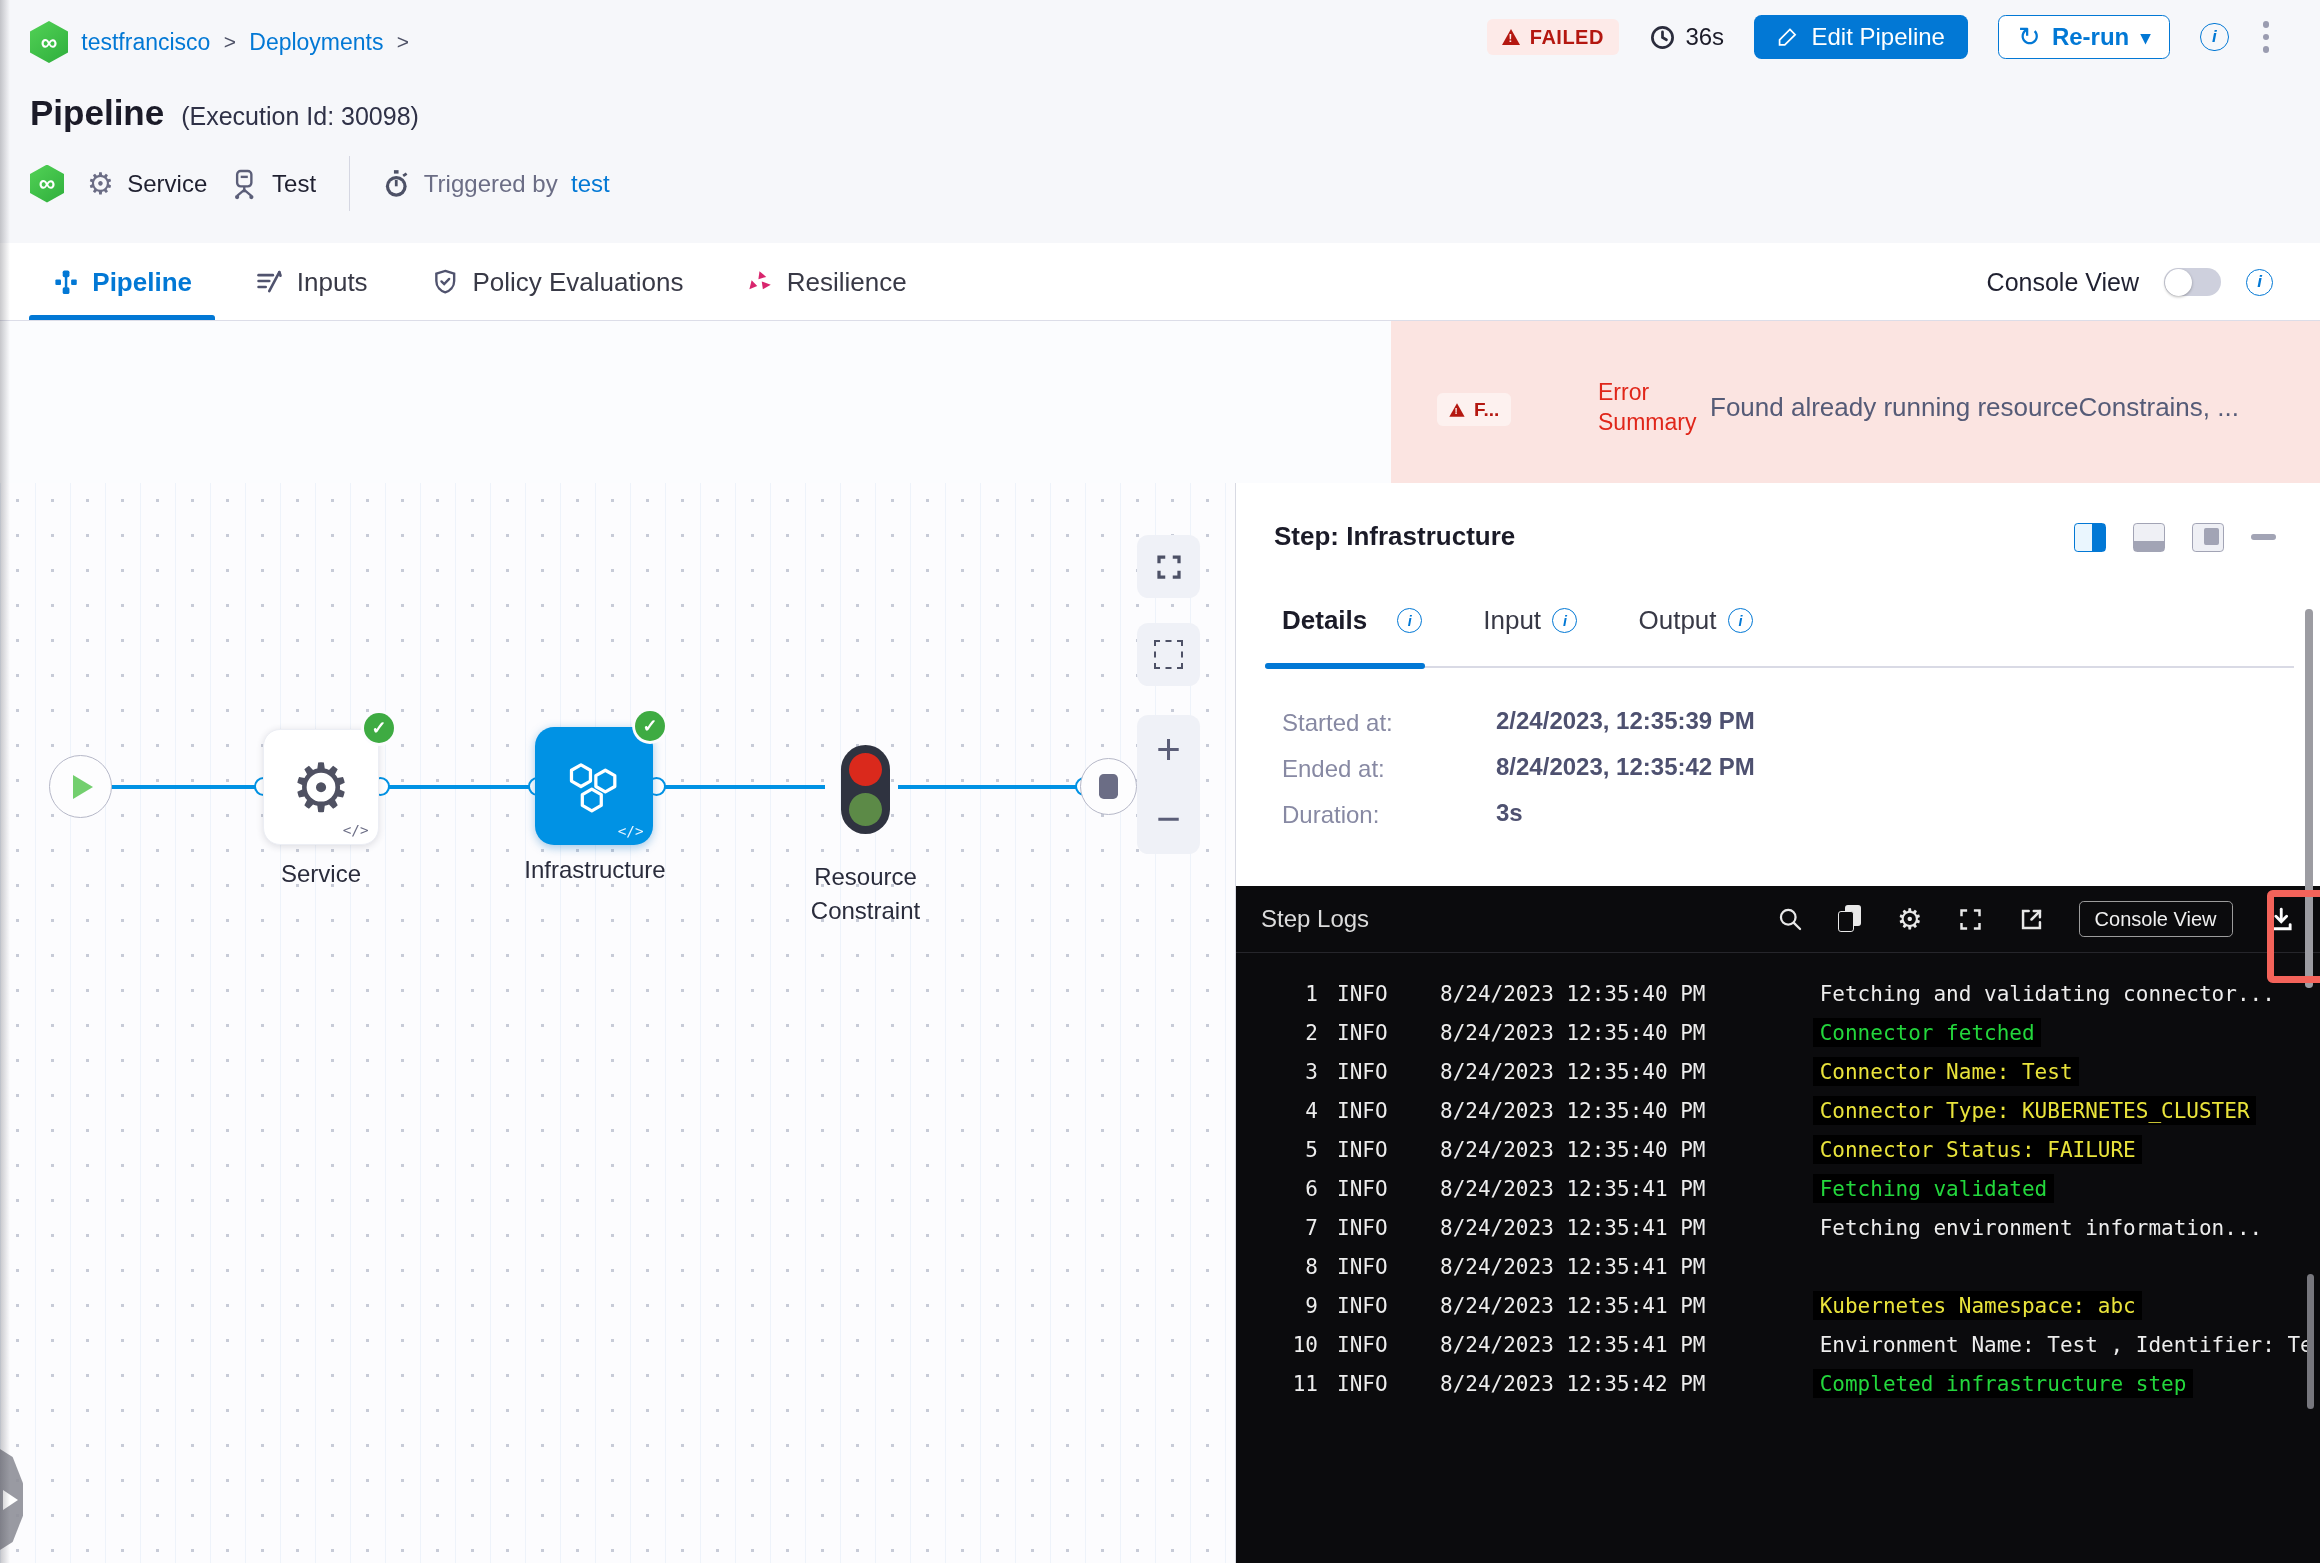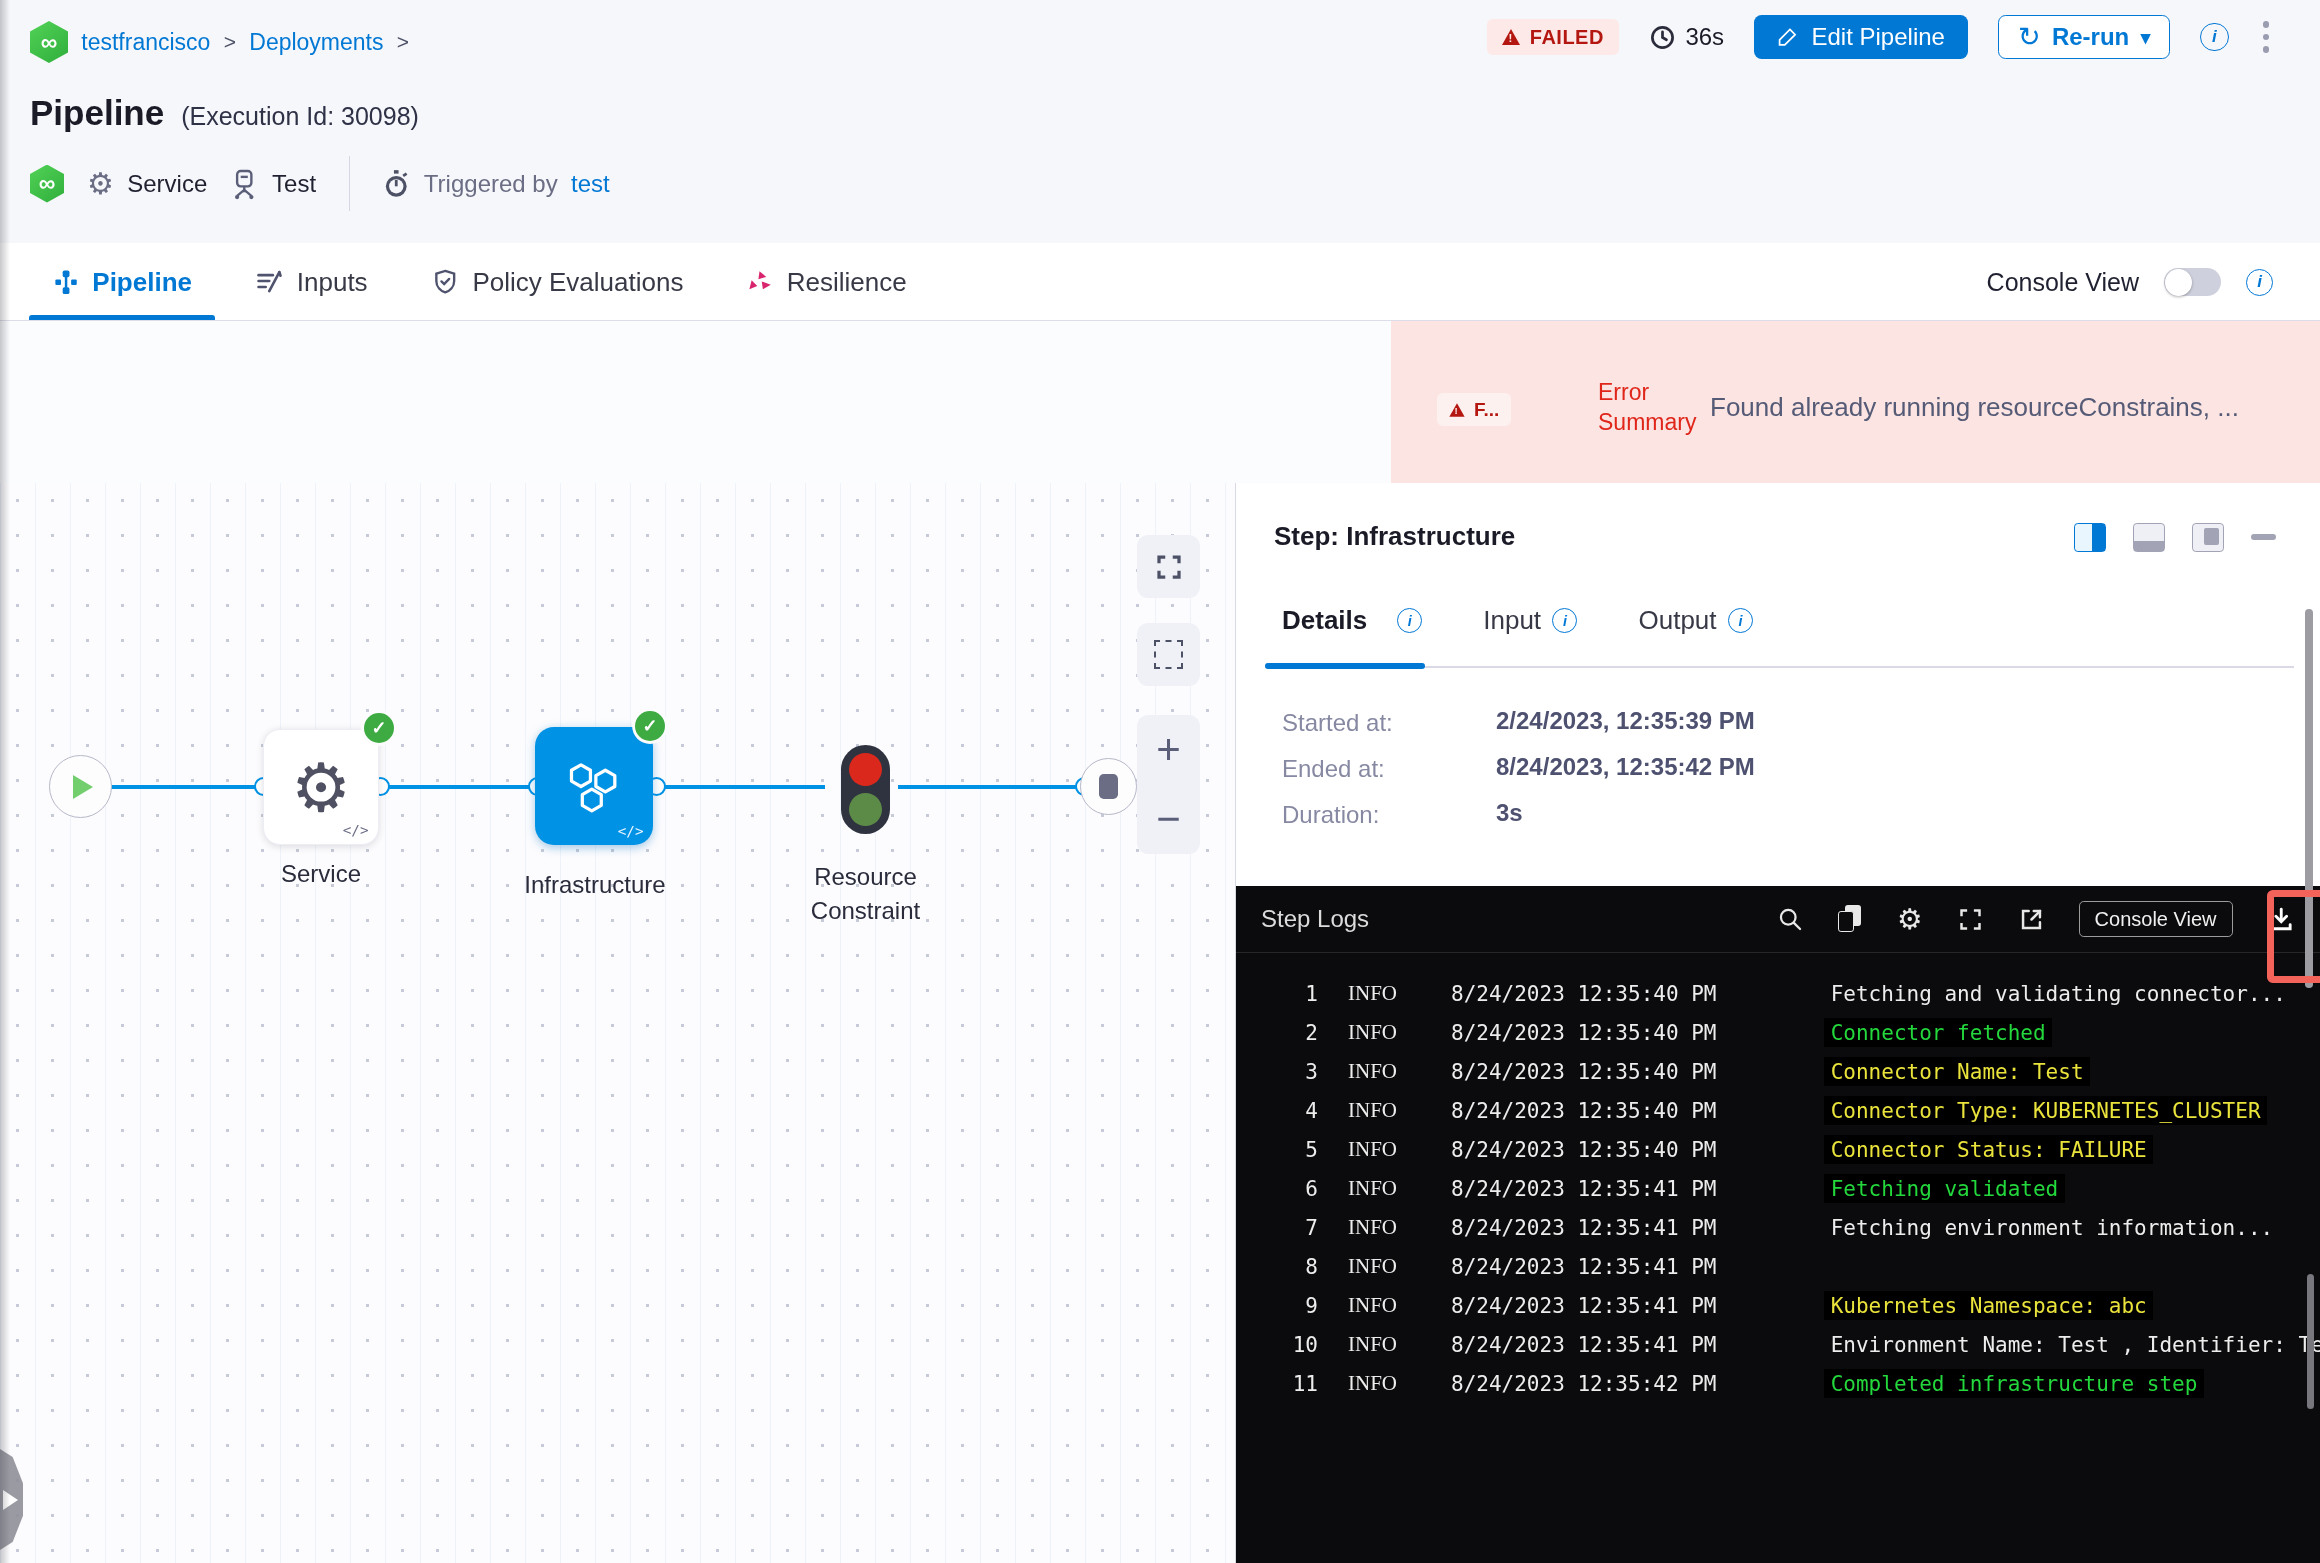--- a/index.html
+++ b/index.html
@@ -154,21 +154,21 @@
   .con-title { color:#dcdcdc; font-size:24px; }
   .con-icons { margin-left:auto; display:flex; align-items:center; gap:34px; }
   .con-icons .gear { color:#e8e8e8; font-size:28.5px; line-height:1; }
   .copy-ic { position:relative; width:25px; height:28.5px; }
   .copy-ic .b { position:absolute; left:6.7px; top:0; width:16px; height:21px; border-radius:2.9px; background:#e8e8e8; }
   .copy-ic .f { position:absolute; left:0; top:6.7px; width:16px; height:21px; border-radius:2.9px; background:#0b0b0d; border:1.9px solid #e8e8e8; }
   .btn-consoleview { border:1.9px solid #9c9c9c; border-radius:4.8px; color:#f0f0f0; font-size:20px; padding:5.7px 15px; }
   .log-lines { position:absolute; left:0; top:88px; width:1084px; }
   .log-row { display:flex; align-items:center; height:39px; font-family:"DejaVu Sans Mono", monospace; font-size:21px; white-space:pre; }
   .col-num { width:82px; text-align:right; color:#ededed; flex:none; }
-  .col-level { margin-left:30px; width:63px; color:#ededed; flex:none;font-family:Liberation Serif, serif; }
+  .col-level { margin-left:19px; width:63px; color:#ededed; flex:none; }
   .col-time { margin-left:40px; width:293px; color:#ededed; flex:none; }
   .col-msg { margin-left:80px; padding:2.9px 6.7px; }
   .lg-white { color:#ededed; }
   .lg-green { color:#23d73c; background:#000; }
   .lg-yellow { color:#e9e33b; background:#000; }
 
   
   .red-note { position:absolute; left:2267px; top:890px; width:63px; height:93px; border:7.6px solid #f4635a;
     border-radius:5.7px; z-index:40; }
   .scroll-thumb1 { position:absolute; left:2305px; top:609px; width:7.6px; height:379px; background:#9c9ca2; border-radius:3.8px; z-index:20; }
@@ -369,21 +369,21 @@
       <svg width="65" height="65" viewBox="0 0 48 48" fill="none" stroke="#fff" stroke-width="2.4" stroke-linejoin="round">
         <path d="M14 8l7 4v8l-7 4-7-4v-8z"></path>
         <path d="M32 12l7 4v8l-7 4-7-4v-8z"></path>
         <path d="M22 26l7 4v8l-7 4-7-4v-8z"></path>
       </svg>
       <span class="code-badge white">&lt;/&gt;</span>
     </div>
     <div class="check" style="left:635px;top:228px;">
         <span>✓</span>
       </div>
-    <div class="node-label" style="left:495px;top:388px;width:200px;">Infrastructure</div>
+    <div class="node-label" style="left:495px;top:373px;width:200px;">Infrastructure</div>
 
     <div class="traffic" style="left:841px;top:262px;">
       <div class="red"></div>
       <div class="green"></div>
     </div>
     <div class="node-label" style="left:780px;top:377px;width:171px;line-height:34px;">Resource Constraint</div>
 
     <div class="node-circle" style="left:1080px;top:275px;width:57px;height:57px;">
       <div class="stop-sq"></div>
     </div>

